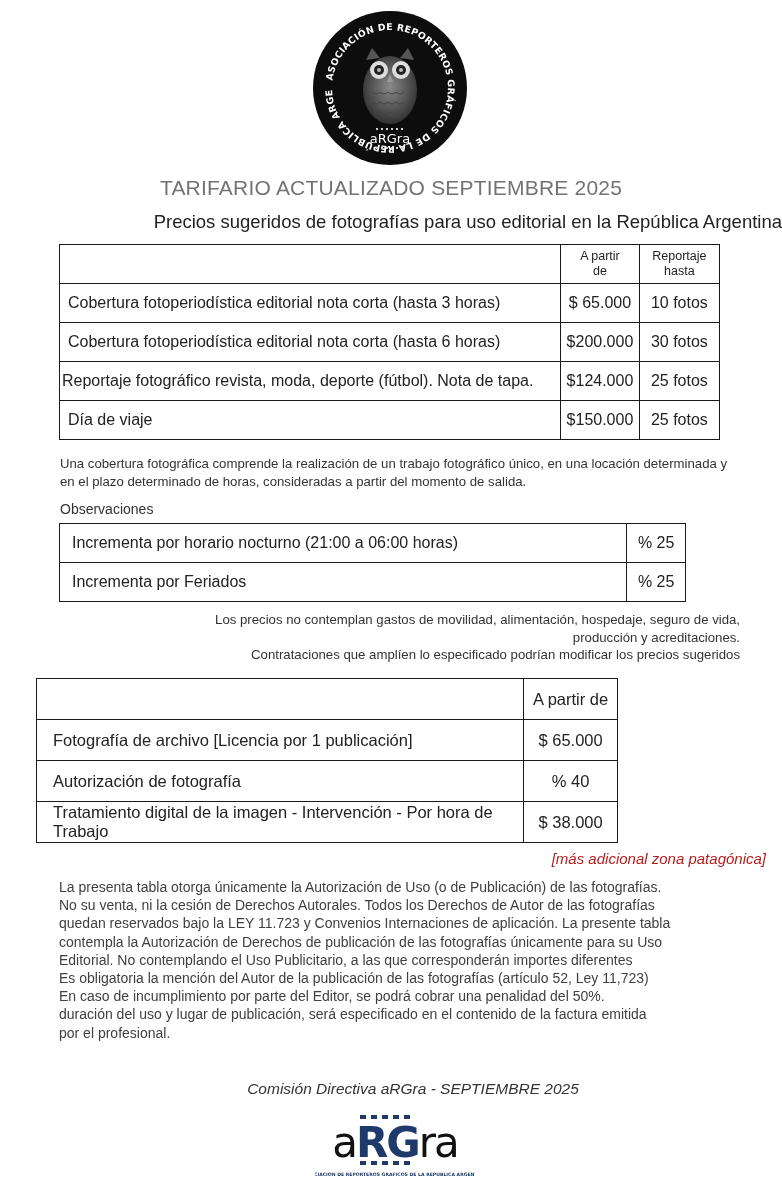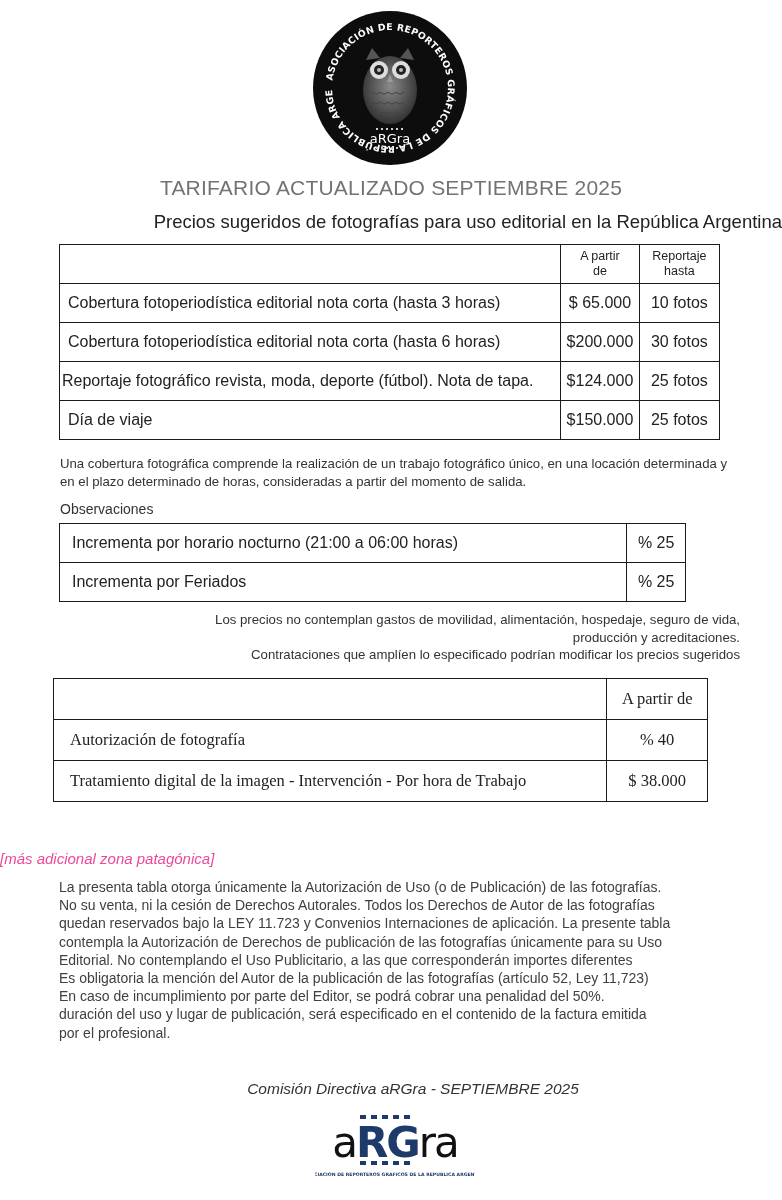--- a/index.html
+++ b/index.html
@@ -32,26 +32,26 @@
 
   
   .t2 { left: 59px; top: 523px; width: 627px; }
   .t2 td { height: 36px; font-size: 16px; }
   .t2 .c1 { width: 556px; padding-left: 12px; }
   .t2 .c2 { width: 56px; text-align: center; }
 
   .para2 { left: 60px; top: 611px; width: 680px; font-size: 13.2px; line-height: 17.5px; color: #333; text-align: right; }
 
   
-  .t3 { left: 53px; top: 678px; width: 655px; font-family: Liberation Serif, serif; }
+  .t3 { left: 36px; top: 678px; width: 582px; }
   .t3 td { height: 38px; font-size: 16.5px; }
   .t3 .c1 { width: 556px; padding-left: 16px; }
   .t3 .c2 { width: 100px; text-align: center; }
 
-  .note { left: 0; width: 766px; top: 850px; text-align: left; font-size: 15px; font-style: italic; color: #ec4899; }
+  .note { left: 0; width: 766px; top: 850px; text-align: right; font-size: 15px; font-style: italic; color: #b91c1c; }
 
   .para3 { left: 59px; top: 878px; width: 690px; font-size: 14px; line-height: 18.2px; color: #404040; }
   .para3 div { white-space: nowrap; }
 
   .sign { left: 0; width: 826px; top: 1080px; text-align: center; font-size: 15.5px; font-style: italic; color: #333; }
 
   .footer-logo { left: 315px; top: 1113px; width: 160px; height: 72px; }
 </style>
 </head>
 <body>
@@ -164,20 +164,24 @@
   <div>Contrataciones que amplíen lo especificado podrían modificar los precios sugeridos</div>
 </div>
 
 <table class="t3">
   <tbody>
       <tr>
     <td class="c1"></td>
     <td class="c2">A partir de</td>
   </tr>
   <tr>
+    <td class="c1">Fotografía de archivo [Licencia por 1 publicación]</td>
+    <td class="c2">$ 65.000</td>
+  </tr>
+  <tr>
     <td class="c1">Autorización de fotografía</td>
     <td class="c2">% 40</td>
   </tr>
   <tr>
     <td class="c1">Tratamiento digital de la imagen - Intervención - Por hora de Trabajo</td>
     <td class="c2">$ 38.000</td>
   </tr>
 </tbody>
   </table>
 

